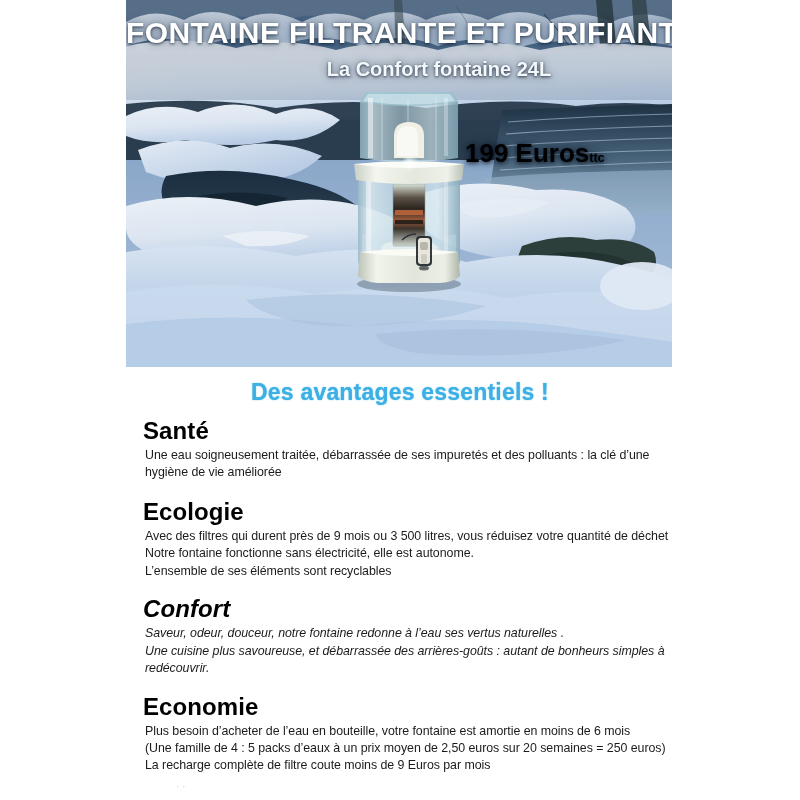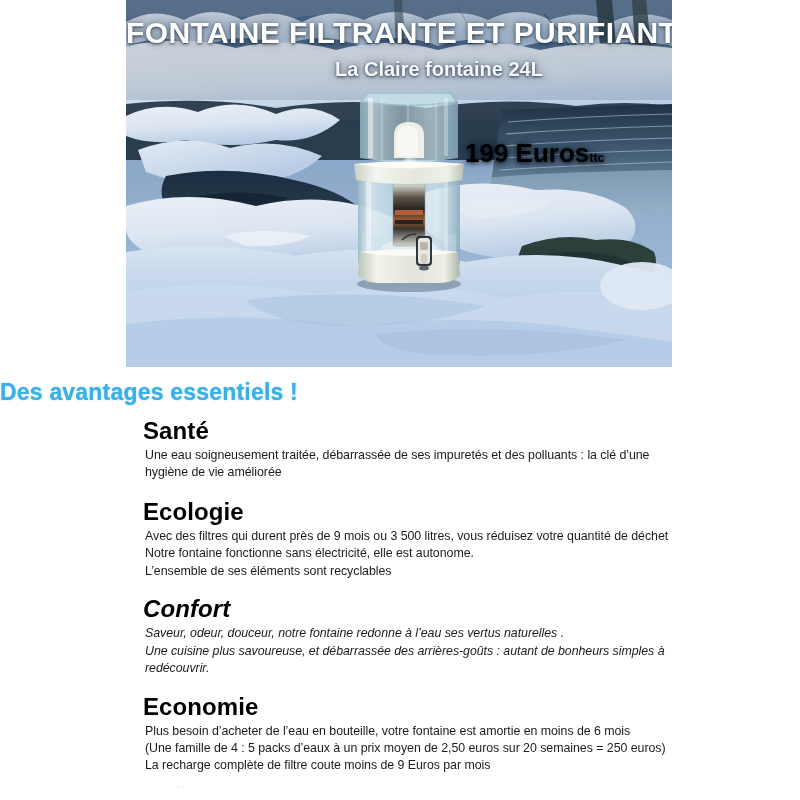--- a/index.html
+++ b/index.html
@@ -79,20 +79,21 @@
   
   .device { position: absolute; left: 218px; top: 84px; width: 130px; height: 208px; }
   .device svg { display:block; width:100%; height:100%; }
 
   
   .section-title {
     position: absolute;
     left: 0;
     top: 379px;
     width: 800px;
+    text-align: center;
     font-size: 23px;
     font-weight: bold;
     color: #3cb0e5;
     text-shadow: 0 0 1.3px rgba(60,176,229,.85);
     letter-spacing: 0.2px;
   }
 
   .content {
     position: absolute;
     left: 143px;
@@ -320,21 +321,21 @@
         <rect x="74" y="154" width="12" height="26" rx="3" fill="#e8e6dc"></rect>
         <rect x="76" y="158" width="8" height="8" rx="2" fill="#b9b7ab"></rect>
         <rect x="77" y="170" width="6" height="10" rx="2" fill="#cfcdc2"></rect>
         <path d="M72,150 Q64,150 58,156" stroke="#2a3138" stroke-width="1.4" fill="none"></path>
         <ellipse cx="80" cy="184" rx="5" ry="2.5" fill="#2a3138" opacity="0.7"></ellipse>
       </g>
     </svg>
   </div>
 
   <div class="hero-title">FONTAINE FILTRANTE ET PURIFIANTE</div>
-  <div class="hero-subtitle">La Claire fontaine 24L</div>
+  <div class="hero-subtitle">La Confort fontaine 24L</div>
   <div class="hero-price"><span>199 Euros</span><span class="ttc">ttc</span></div>
 </div>
 
 <div class="section-title">Des avantages essentiels !</div>
 
 <div class="content">
 
   <div class="block" id="b-sante">
     <h3>Santé</h3>
     <p>Une eau soigneusement traitée, débarrassée de ses impuretés et des polluants : la clé d’une</p>

